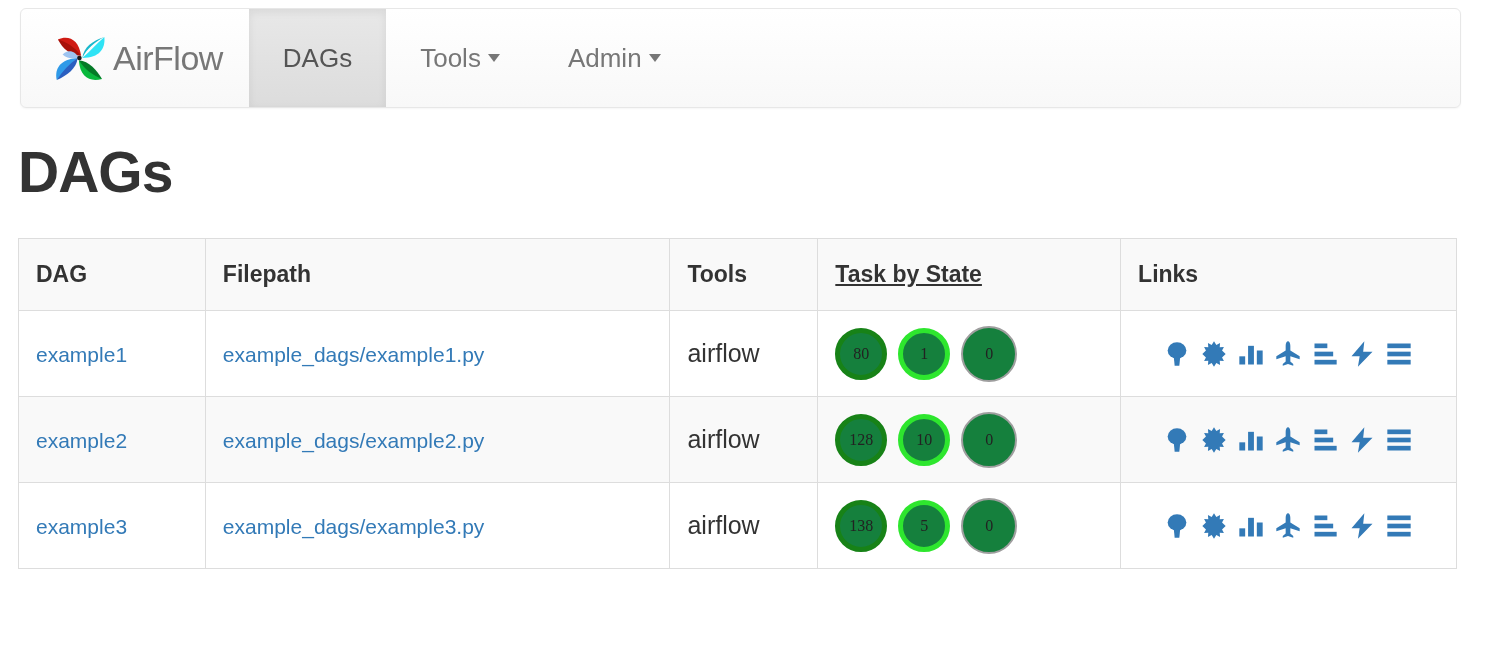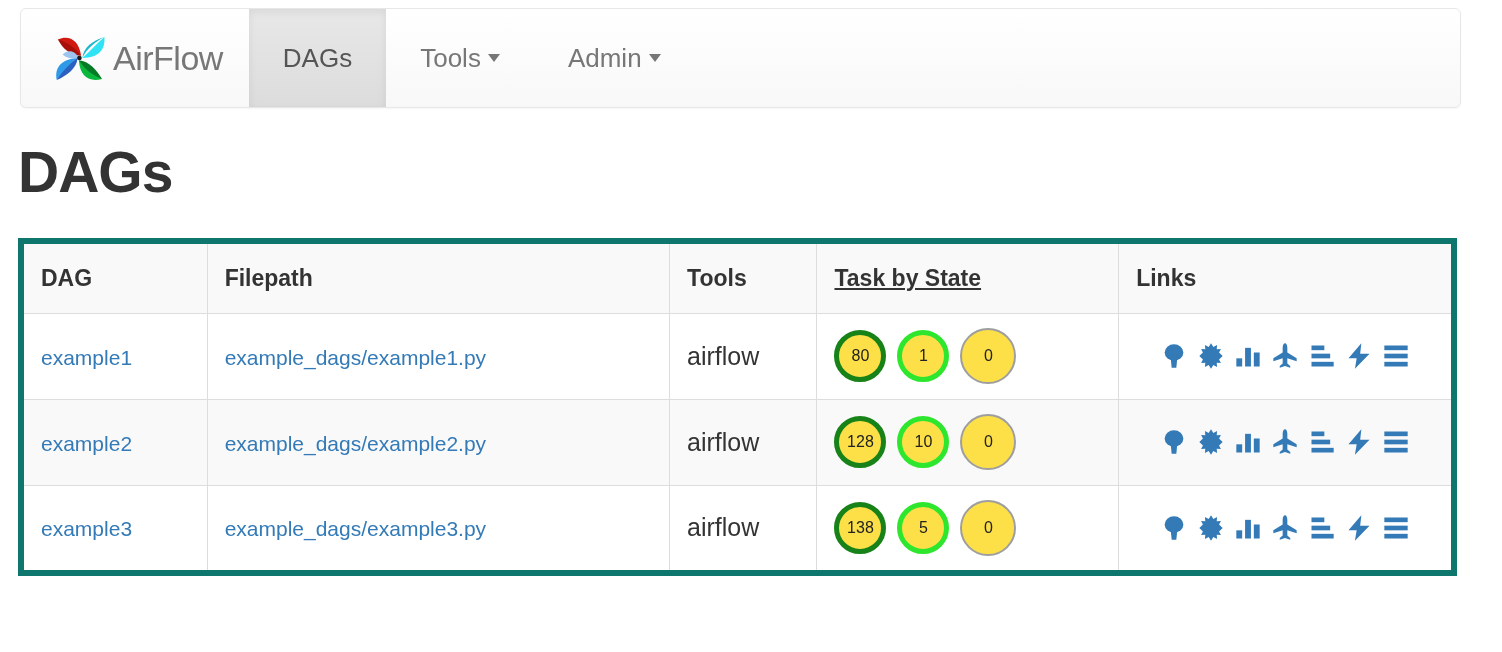--- a/index.html
+++ b/index.html
@@ -116,21 +116,21 @@
     position: absolute;
     left: 18px;
     top: 238px;
     width: 1439px;
   }
 
   table.dags {
     width: 100%;
     border-collapse: collapse;
     background: #ffffff;
-    border: 6px solid #0f766e;
+    border: 1px solid #0f766e;
   }
 
   table.dags th,
   table.dags td {
     border: 1px solid #dddddd;
     vertical-align: middle;
   }
 
   table.dags thead th {
     background: #f9f9f9;
@@ -178,23 +178,24 @@
 
   .state-circle {
     width: 52px;
     height: 52px;
     border-radius: 50%;
     display: flex;
     align-items: center;
     justify-content: center;
     font-size: 16px;
     color: #222222;
-    background: #fde047;
+    background: #15803d;
     cursor: pointer;
     flex: 0 0 auto;
+    font-family: Liberation Serif, serif;
   }
 
   .state-circle.success { border: 5px solid #178217; }
   .state-circle.running { border: 5px solid #2ee62e; }
   .state-circle.failed  { border: 2px solid #9e9e9e; width: 56px; height: 56px; }
 
   
   .link-icons {
     display: flex;
     align-items: center;

